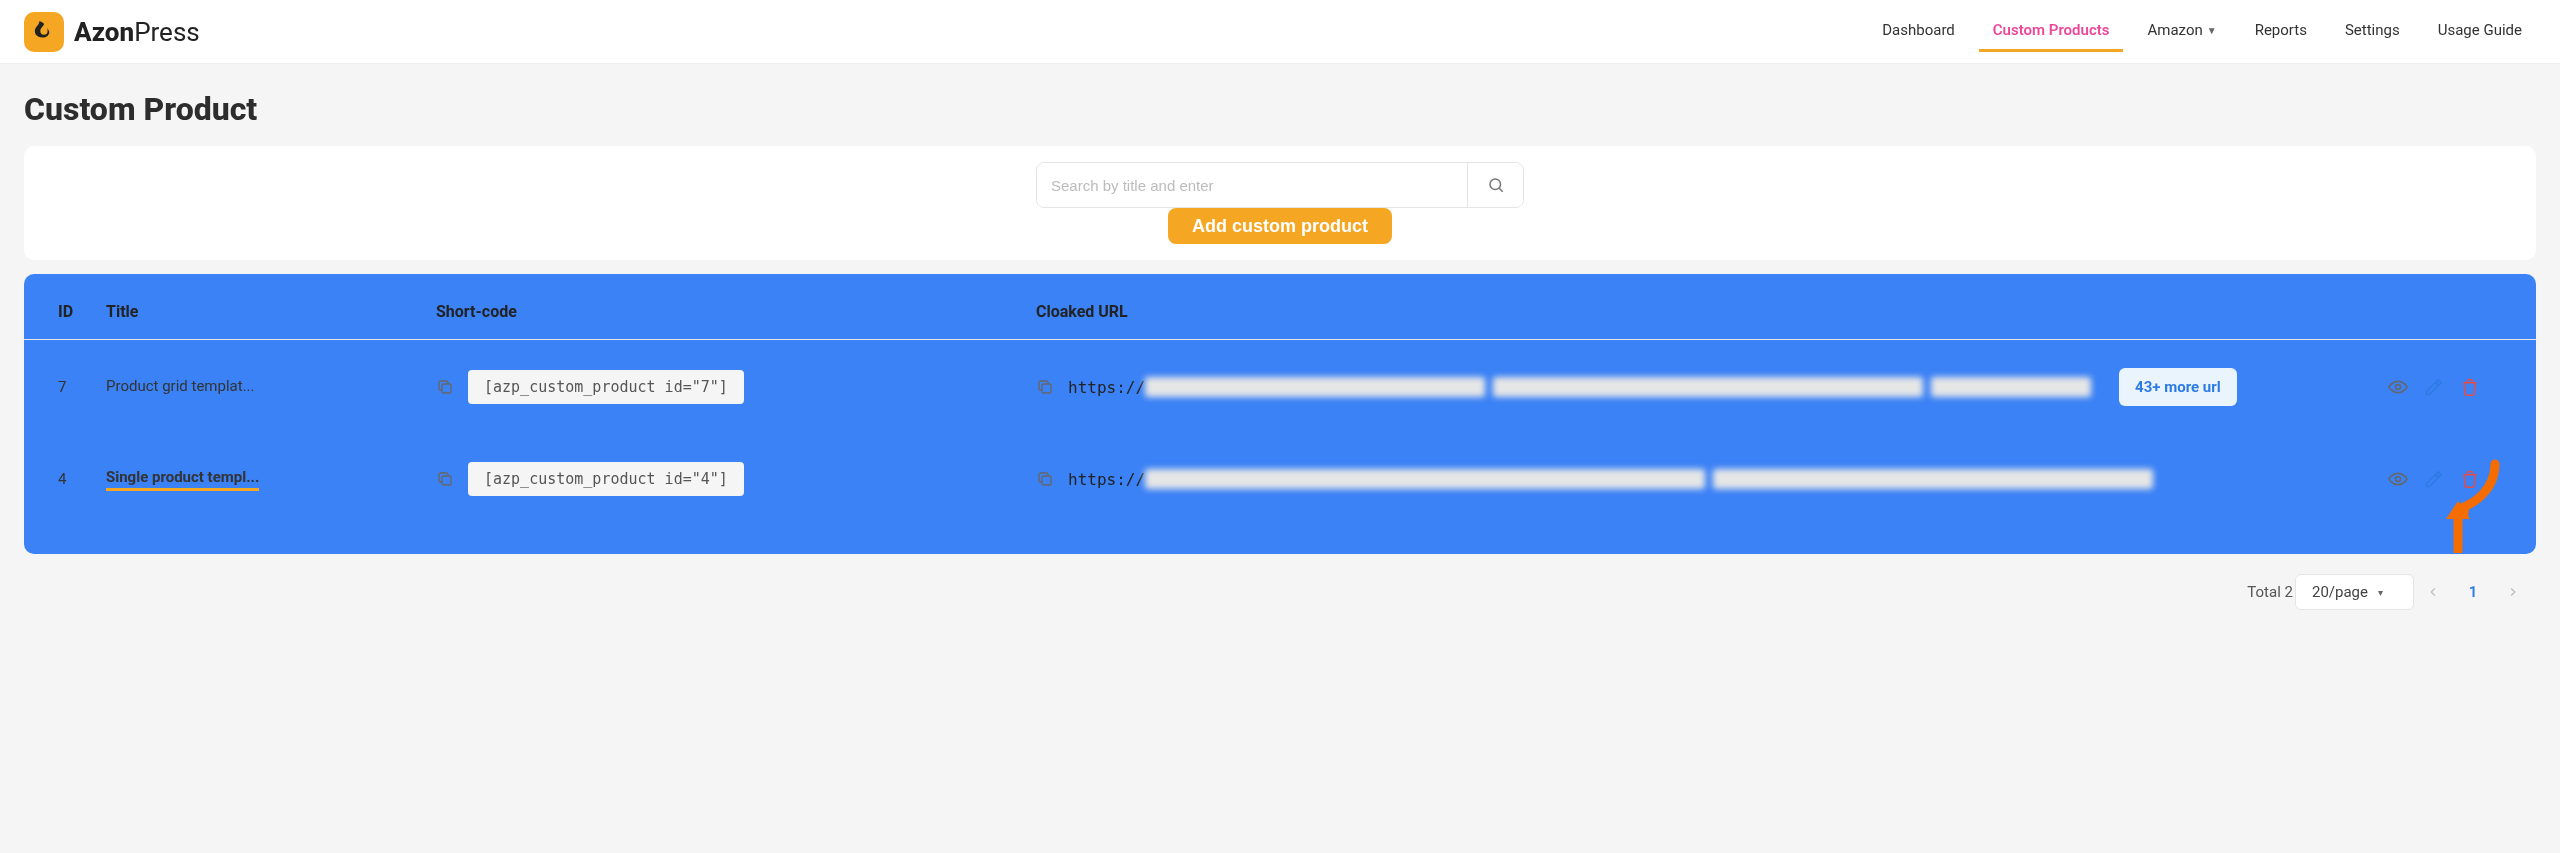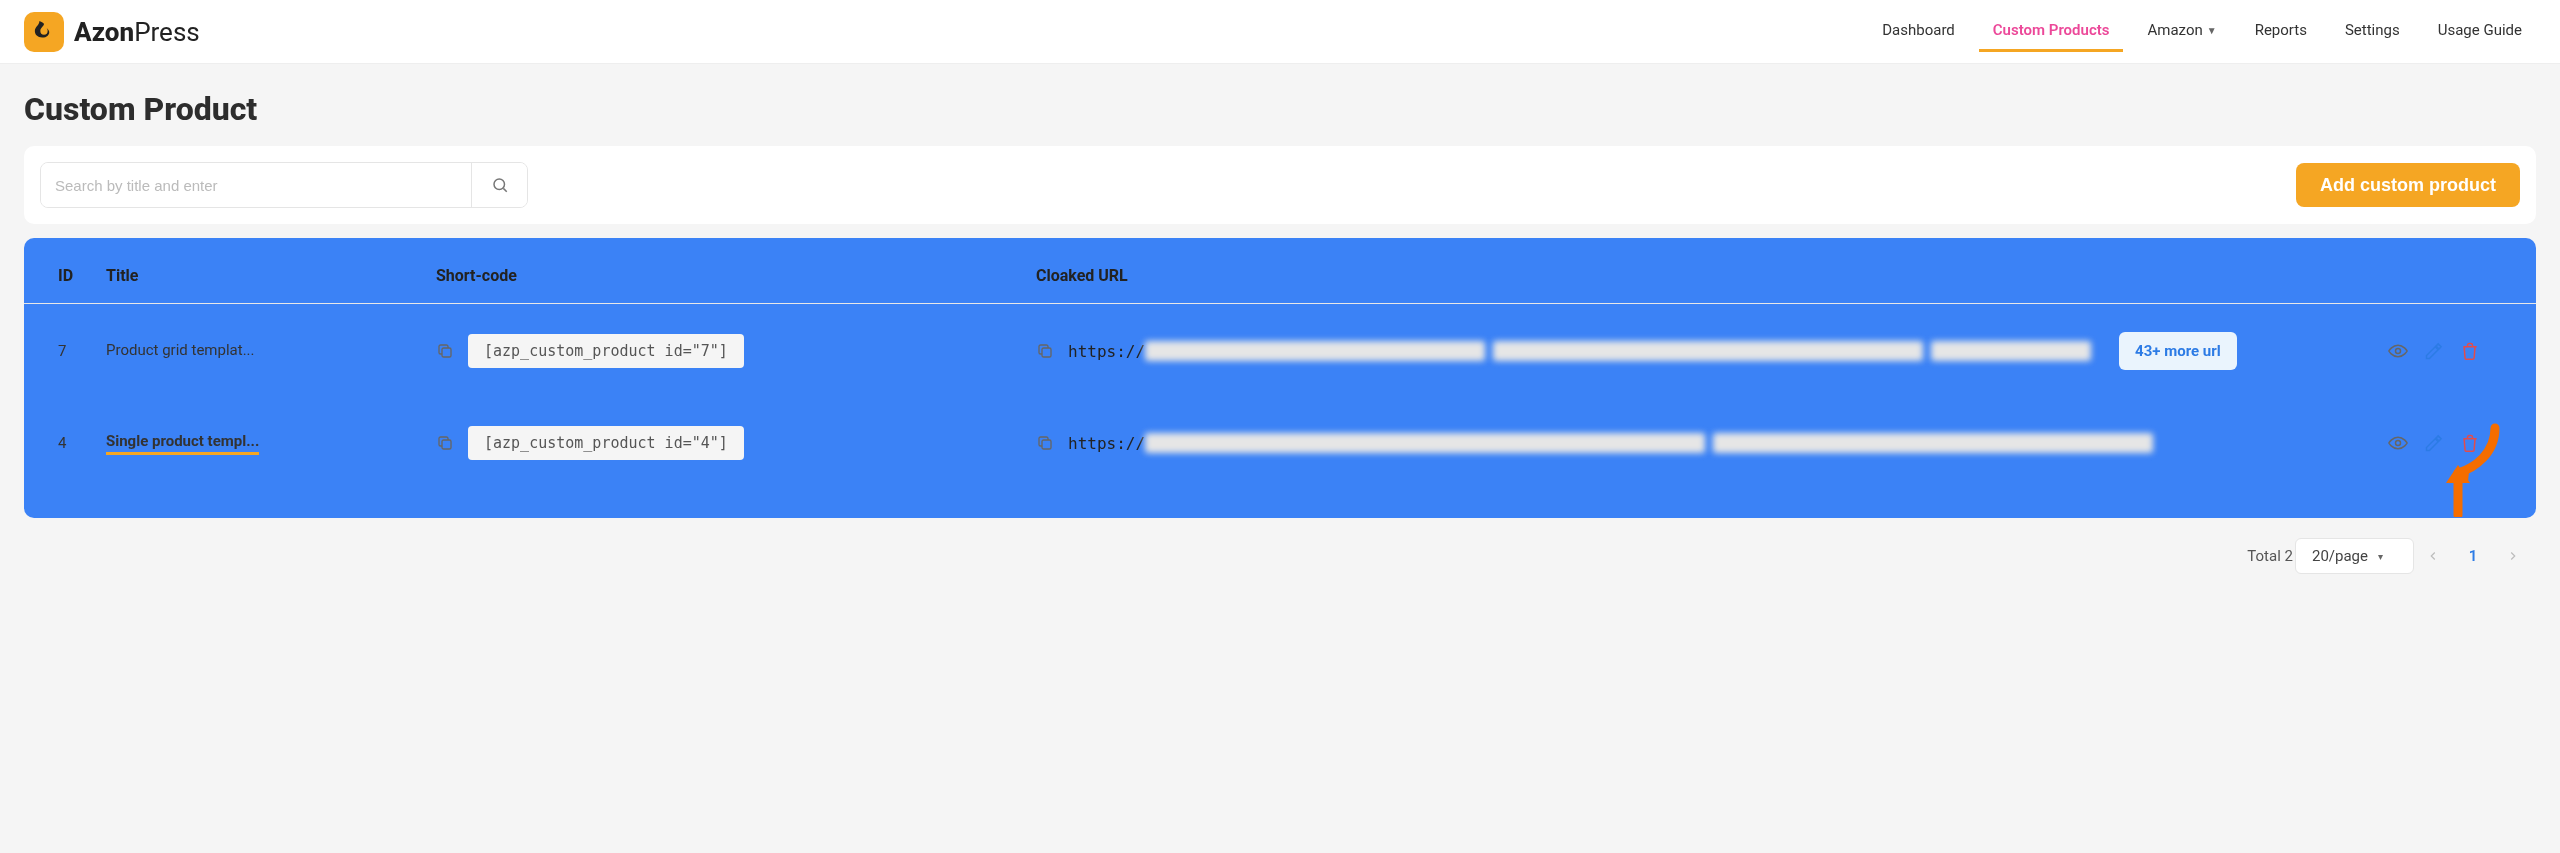--- a/index.html
+++ b/index.html
@@ -47,20 +47,21 @@
 
     
     .toolbar-card {
       background: #fff;
       border-radius: 10px;
       margin: 0 24px 14px;
       padding: 16px;
       display: flex;
       align-items: center;
       justify-content: space-between;
+      flex-direction: column;
     }
     .search-group {
       display: flex;
       border: 1px solid #e5e5e5;
       border-radius: 8px;
       overflow: hidden;
     }
     .search-input {
       border: none;
       padding: 0 14px;
@@ -81,21 +82,21 @@
       cursor: pointer;
       display: flex; align-items: center; justify-content: center;
       color: #777;
     }
     .add-btn {
       background: #f5a623;
       color: #fff;
       border: none;
       border-radius: 8px;
       padding: 0 24px;
-      height: 44px;
+      height: 36px;
       font-size: 18px;
       font-weight: 600;
       cursor: pointer;
     }
 
     
     .table-card {
       background: #3b82f6;
       border-radius: 10px;
       margin: 0 24px;

